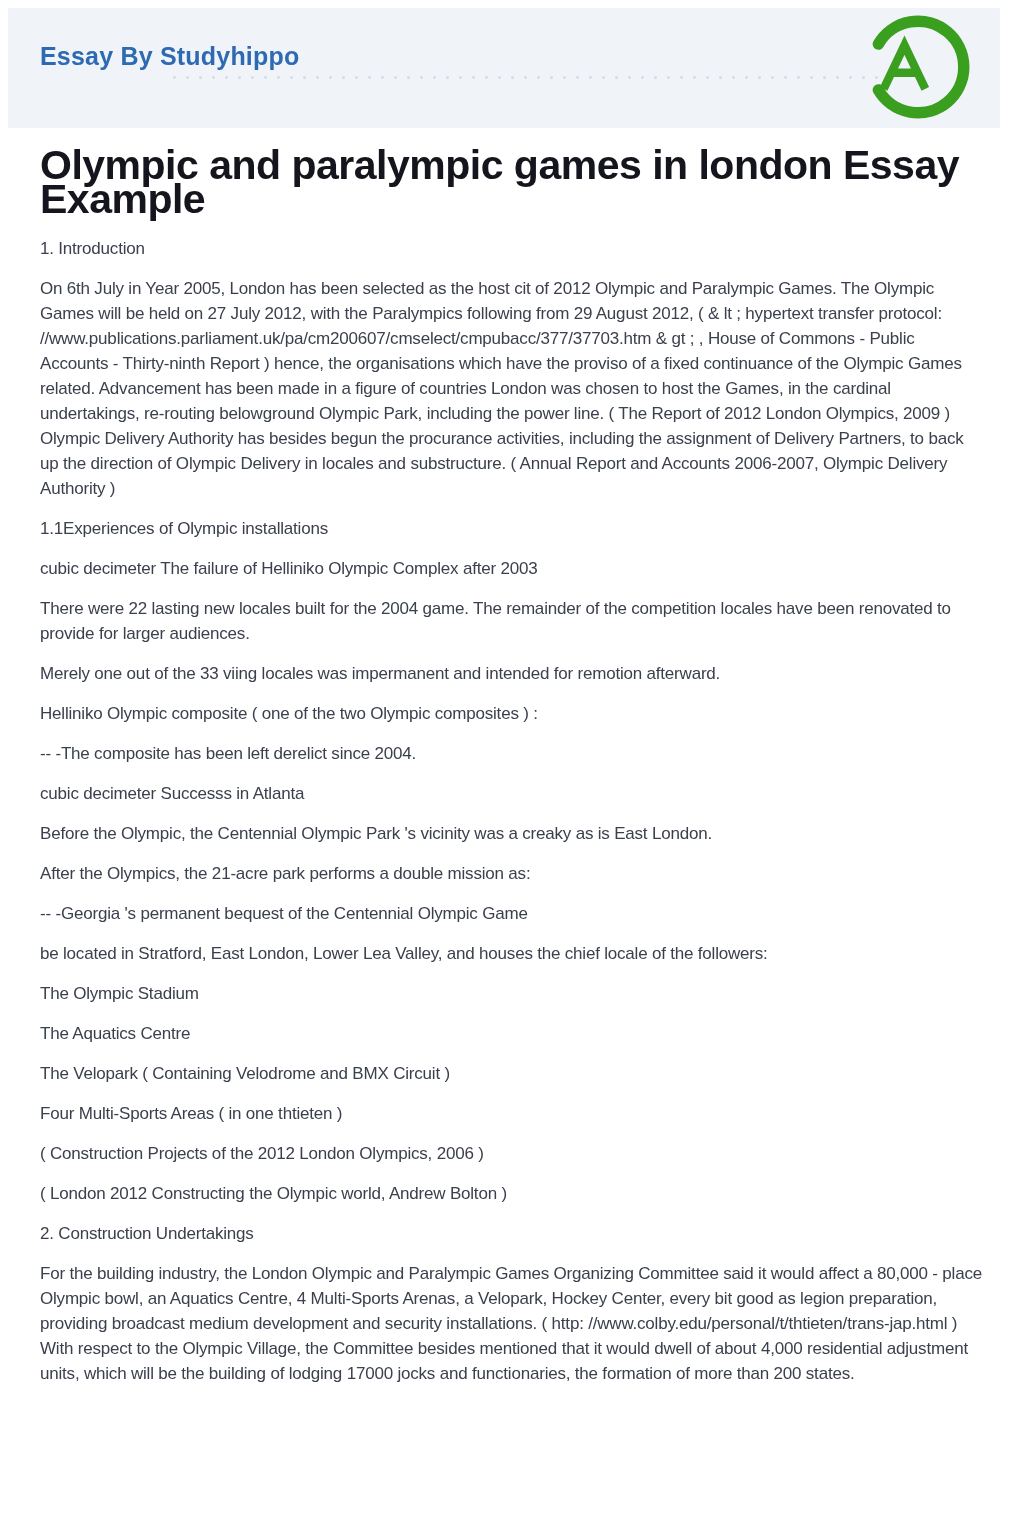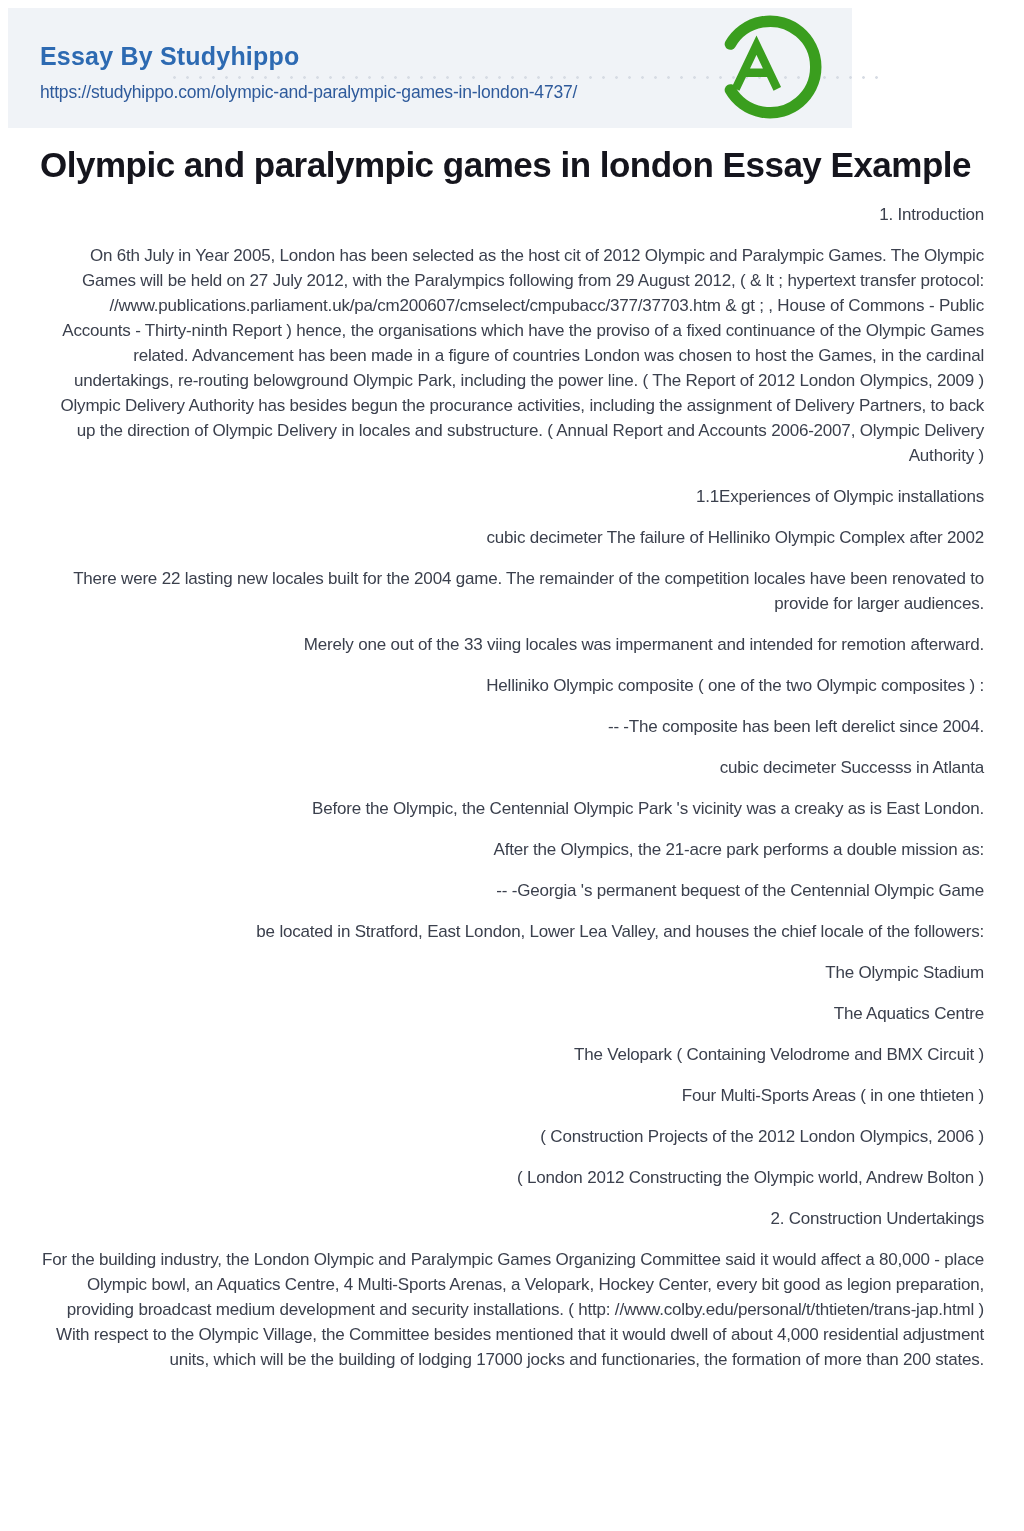--- a/index.html
+++ b/index.html
@@ -21,21 +21,21 @@
   body {
     width: 1024px;
     height: 1531px;
     position: relative;
     overflow: hidden;
   }
   .band {
     position: absolute;
     left: 8px;
     top: 8px;
-    width: 844px;
+    width: 992px;
     height: 120px;
     background: var(--header-bg);
   }
   .site-title {
     position: absolute;
     left: 32px;
     top: 34px;
     font-size: 25px;
     font-weight: bold;
     letter-spacing: 0.2px;
@@ -71,56 +71,54 @@
   }
   .logo svg { display: block; width: 100%; height: 100%; }
   main {
     position: absolute;
     left: 40px;
     top: 148px;
     width: 944px;
   }
   h1 {
     margin: 0 0 20px 0;
-    font-size: 35px;
+    font-size: 41px;
     line-height: 34px;
     font-weight: bold;
     letter-spacing: -0.5px;
     color: var(--title-color);
   }
   p {
-    margin: 16px 0 15px 0;
+    margin: 0 0 15px 0;
     font-size: 17px;
     line-height: 25px;
     letter-spacing: -0.2px;
     color: var(--body-color);
-    text-align: right;
   }
 </style>
 </head>
 <body>
 
 <header class="band">
   <div class="site-title">Essay By Studyhippo</div>
   <div class="dotted-leader"></div>
-  <a class="url">https://studyhippo.com/olympic-and-paralympic-games-in-london-4737/</a>
   <div class="logo">
     <svg viewBox="0 0 100 100" xmlns="http://www.w3.org/2000/svg">
       <path d="M 11.9 28 A 44 44 0 1 1 11.9 72" fill="none" stroke="var(--logo-green)" stroke-width="11" stroke-linecap="round"></path>
       <path d="M 17 71 L 37 29 L 57 71 M 25 55.5 L 49 55.5" fill="none" stroke="var(--logo-green)" stroke-width="8"></path>
     </svg>
   </div>
 </header>
 
 <main>
   <h1>Olympic and paralympic games in london Essay Example</h1>
   <p>1. Introduction</p>
   <p>On 6th July in Year 2005, London has been selected as the host cit of 2012 Olympic and Paralympic Games. The Olympic Games will be held on 27 July 2012, with the Paralympics following from 29 August 2012, ( &amp; lt ; hypertext transfer protocol: //www.publications.parliament.uk/pa/cm200607/cmselect/cmpubacc/377/37703.htm &amp; gt ; , House of Commons - Public Accounts - Thirty-ninth Report ) hence, the organisations which have the proviso of a fixed continuance of the Olympic Games related. Advancement has been made in a figure of countries London was chosen to host the Games, in the cardinal undertakings, re-routing belowground Olympic Park, including the power line. ( The Report of 2012 London Olympics, 2009 ) Olympic Delivery Authority has besides begun the procurance activities, including the assignment of Delivery Partners, to back up the direction of Olympic Delivery in locales and substructure. ( Annual Report and Accounts 2006-2007, Olympic Delivery Authority )</p>
   <p>1.1Experiences of Olympic installations</p>
-  <p>cubic decimeter The failure of Helliniko Olympic Complex after 2002</p>
+  <p>cubic decimeter The failure of Helliniko Olympic Complex after 2003</p>
   <p>There were 22 lasting new locales built for the 2004 game. The remainder of the competition locales have been renovated to provide for larger audiences.</p>
   <p>Merely one out of the 33 viing locales was impermanent and intended for remotion afterward.</p>
   <p>Helliniko Olympic composite ( one of the two Olympic composites ) :</p>
   <p>-- -The composite has been left derelict since 2004.</p>
   <p>cubic decimeter Successs in Atlanta</p>
   <p>Before the Olympic, the Centennial Olympic Park 's vicinity was a creaky as is East London.</p>
   <p>After the Olympics, the 21-acre park performs a double mission as:</p>
   <p>-- -Georgia 's permanent bequest of the Centennial Olympic Game</p>
   <p>be located in Stratford, East London, Lower Lea Valley, and houses the chief locale of the followers:</p>
   <p>The Olympic Stadium</p>

